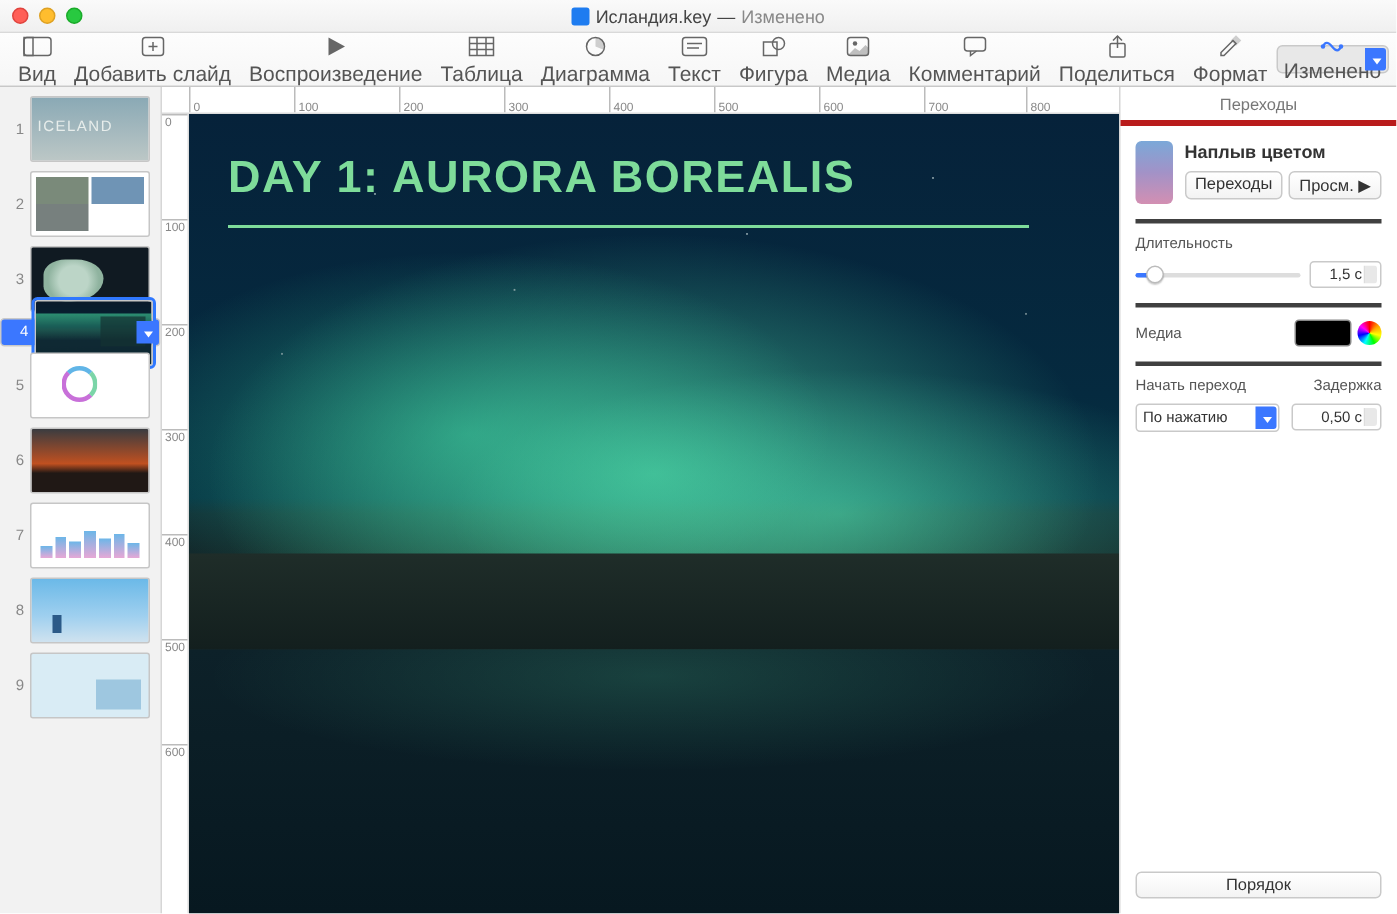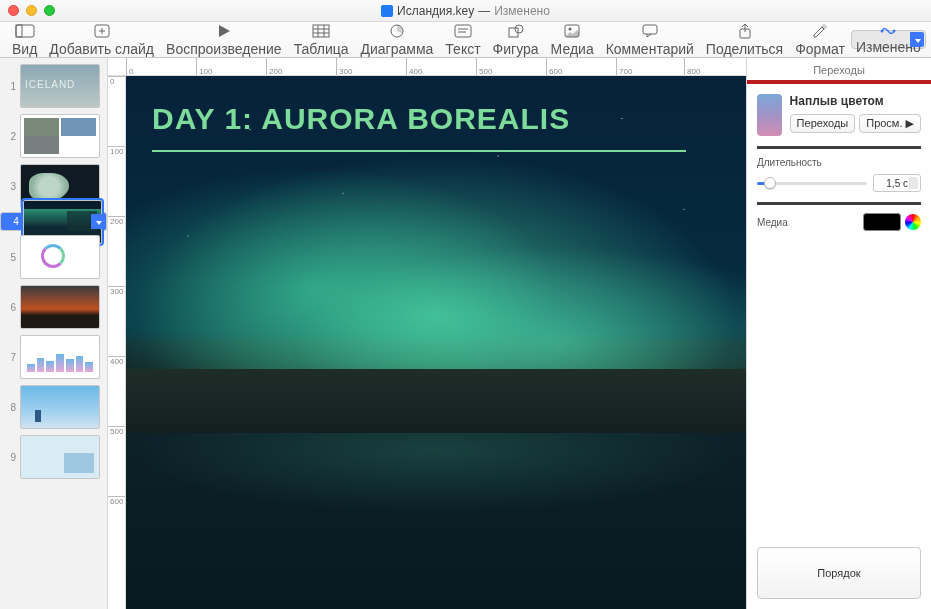--- a/index.html
+++ b/index.html
@@ -112,21 +112,21 @@
 .stepper:after{content:"";position:absolute;right:2px;top:2px;bottom:2px;width:8px;background:linear-gradient(#e8e8e8,#e8e8e8);border-left:1px solid #ddd;border-radius:0 2px 2px 0;}
 .color-row{display:flex;align-items:center;justify-content:space-between;}
 .color-well{width:38px;height:18px;background:#000;border:1px solid #888;border-radius:3px;}
 .color-picker-ic{width:16px;height:16px;border-radius:50%;background:conic-gradient(red,orange,yellow,lime,cyan,blue,magenta,red);margin-left:4px;}
 .two-col{display:flex;gap:8px;}
 .two-col>div{flex:1;}
 .sel{width:100%;height:19px;border:1px solid #c9c9c9;border-radius:3px;font-size:10px;padding:0 4px;display:flex;align-items:center;position:relative;background:#fff;}
 .sel:after{content:"";position:absolute;right:1px;top:1px;bottom:1px;width:14px;background:#3b77ff;border-radius:0 2px 2px 0;}
 .sel:before{content:"";position:absolute;right:4px;top:50%;margin-top:-1px;border-left:3px solid transparent;border-right:3px solid transparent;border-top:4px solid #fff;z-index:1;}
 .insp-footer{margin-top:auto;padding:8px 10px 10px;}
-.fbtn{width:100%;font-size:11px;background:linear-gradient(#fff,#f3f3f3);border:1px solid #c9c9c9;border-radius:4px;padding:19px 6px;text-align:center;}
+.fbtn{width:100%;font-size:11px;background:linear-gradient(#fff,#f3f3f3);border:1px solid #c9c9c9;border-radius:4px;padding:2px 6px;text-align:center;}
 </style>
 </head>
 <body>
 
 <div class="titlebar">
   <div class="traffic">
     <span class="tclose"></span>
     <span class="tmin"></span>
     <span class="tmax"></span>
   </div>
@@ -395,19 +395,33 @@
       <div class="sect">
         <div class="color-row">
           <div class="sect-lbl" style="margin:0">Медиа</div>
           <div style="display:flex;align-items:center">
             <div class="color-well"></div>
             <div class="color-picker-ic"></div>
           </div>
         </div>
       </div>
 
+      <div class="sect">
+        <div class="two-col">
+          <div>
+            <div class="sect-lbl">Начать переход</div>
+            <div class="sel">
+                <span>По нажатию</span>
+              </div>
+          </div>
+          <div style="flex:0 0 60px">
+            <div class="sect-lbl" style="text-align:right">Задержка</div>
+            <div class="stepper" style="width:100%">0,50 с</div>
+          </div>
+        </div>
+      </div>
     </div>
     <div class="insp-footer">
       <div class="fbtn">Порядок</div>
     </div>
   </div>
 
 </div>
 
 </body></html>

